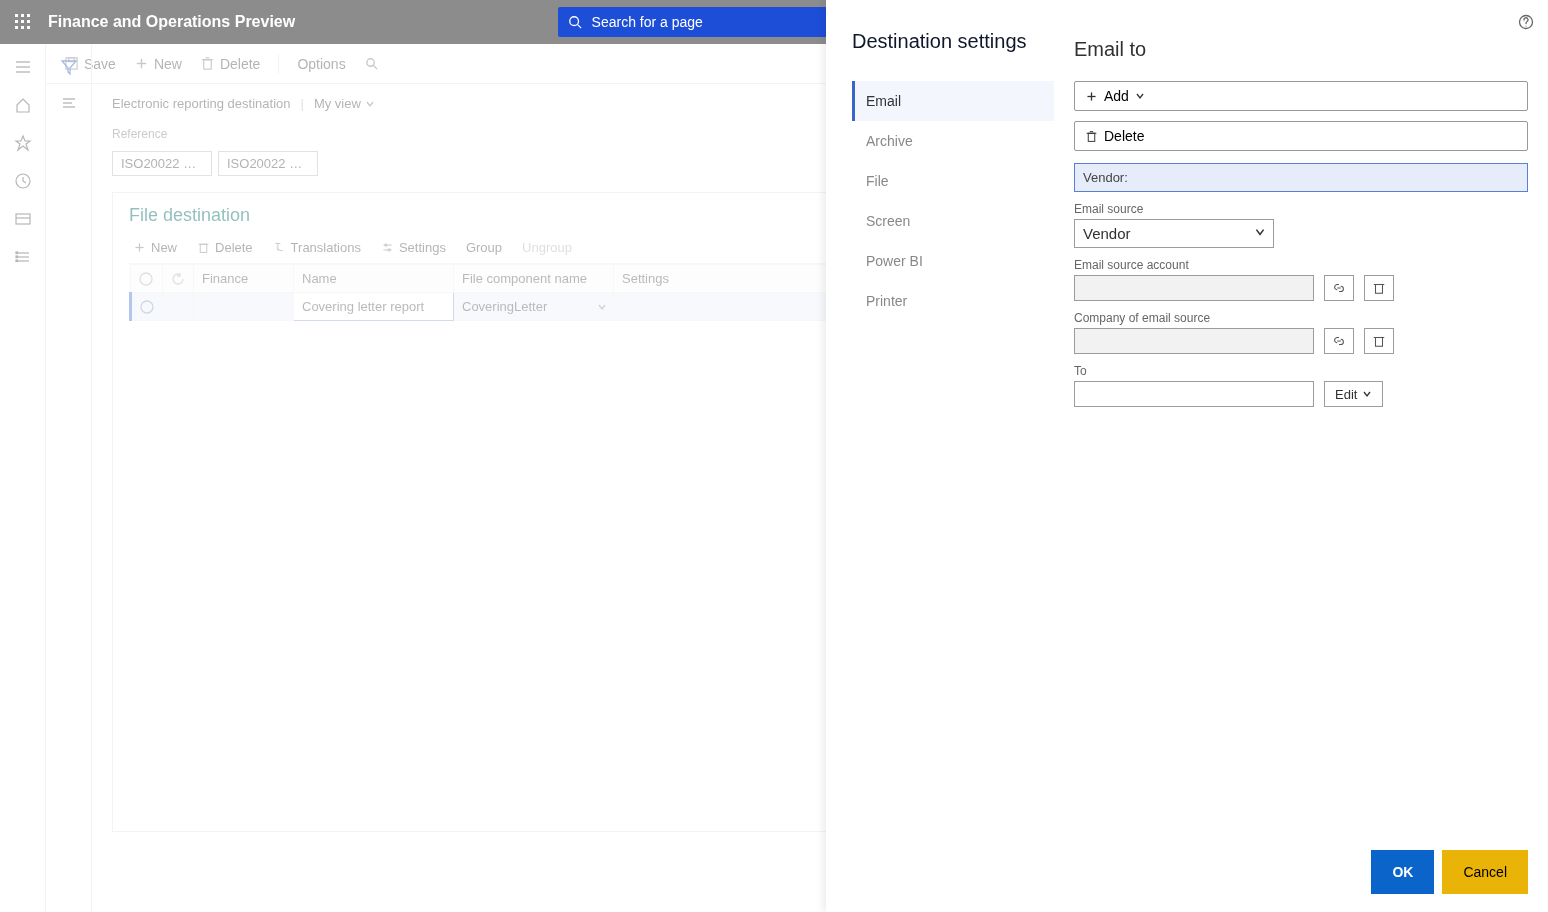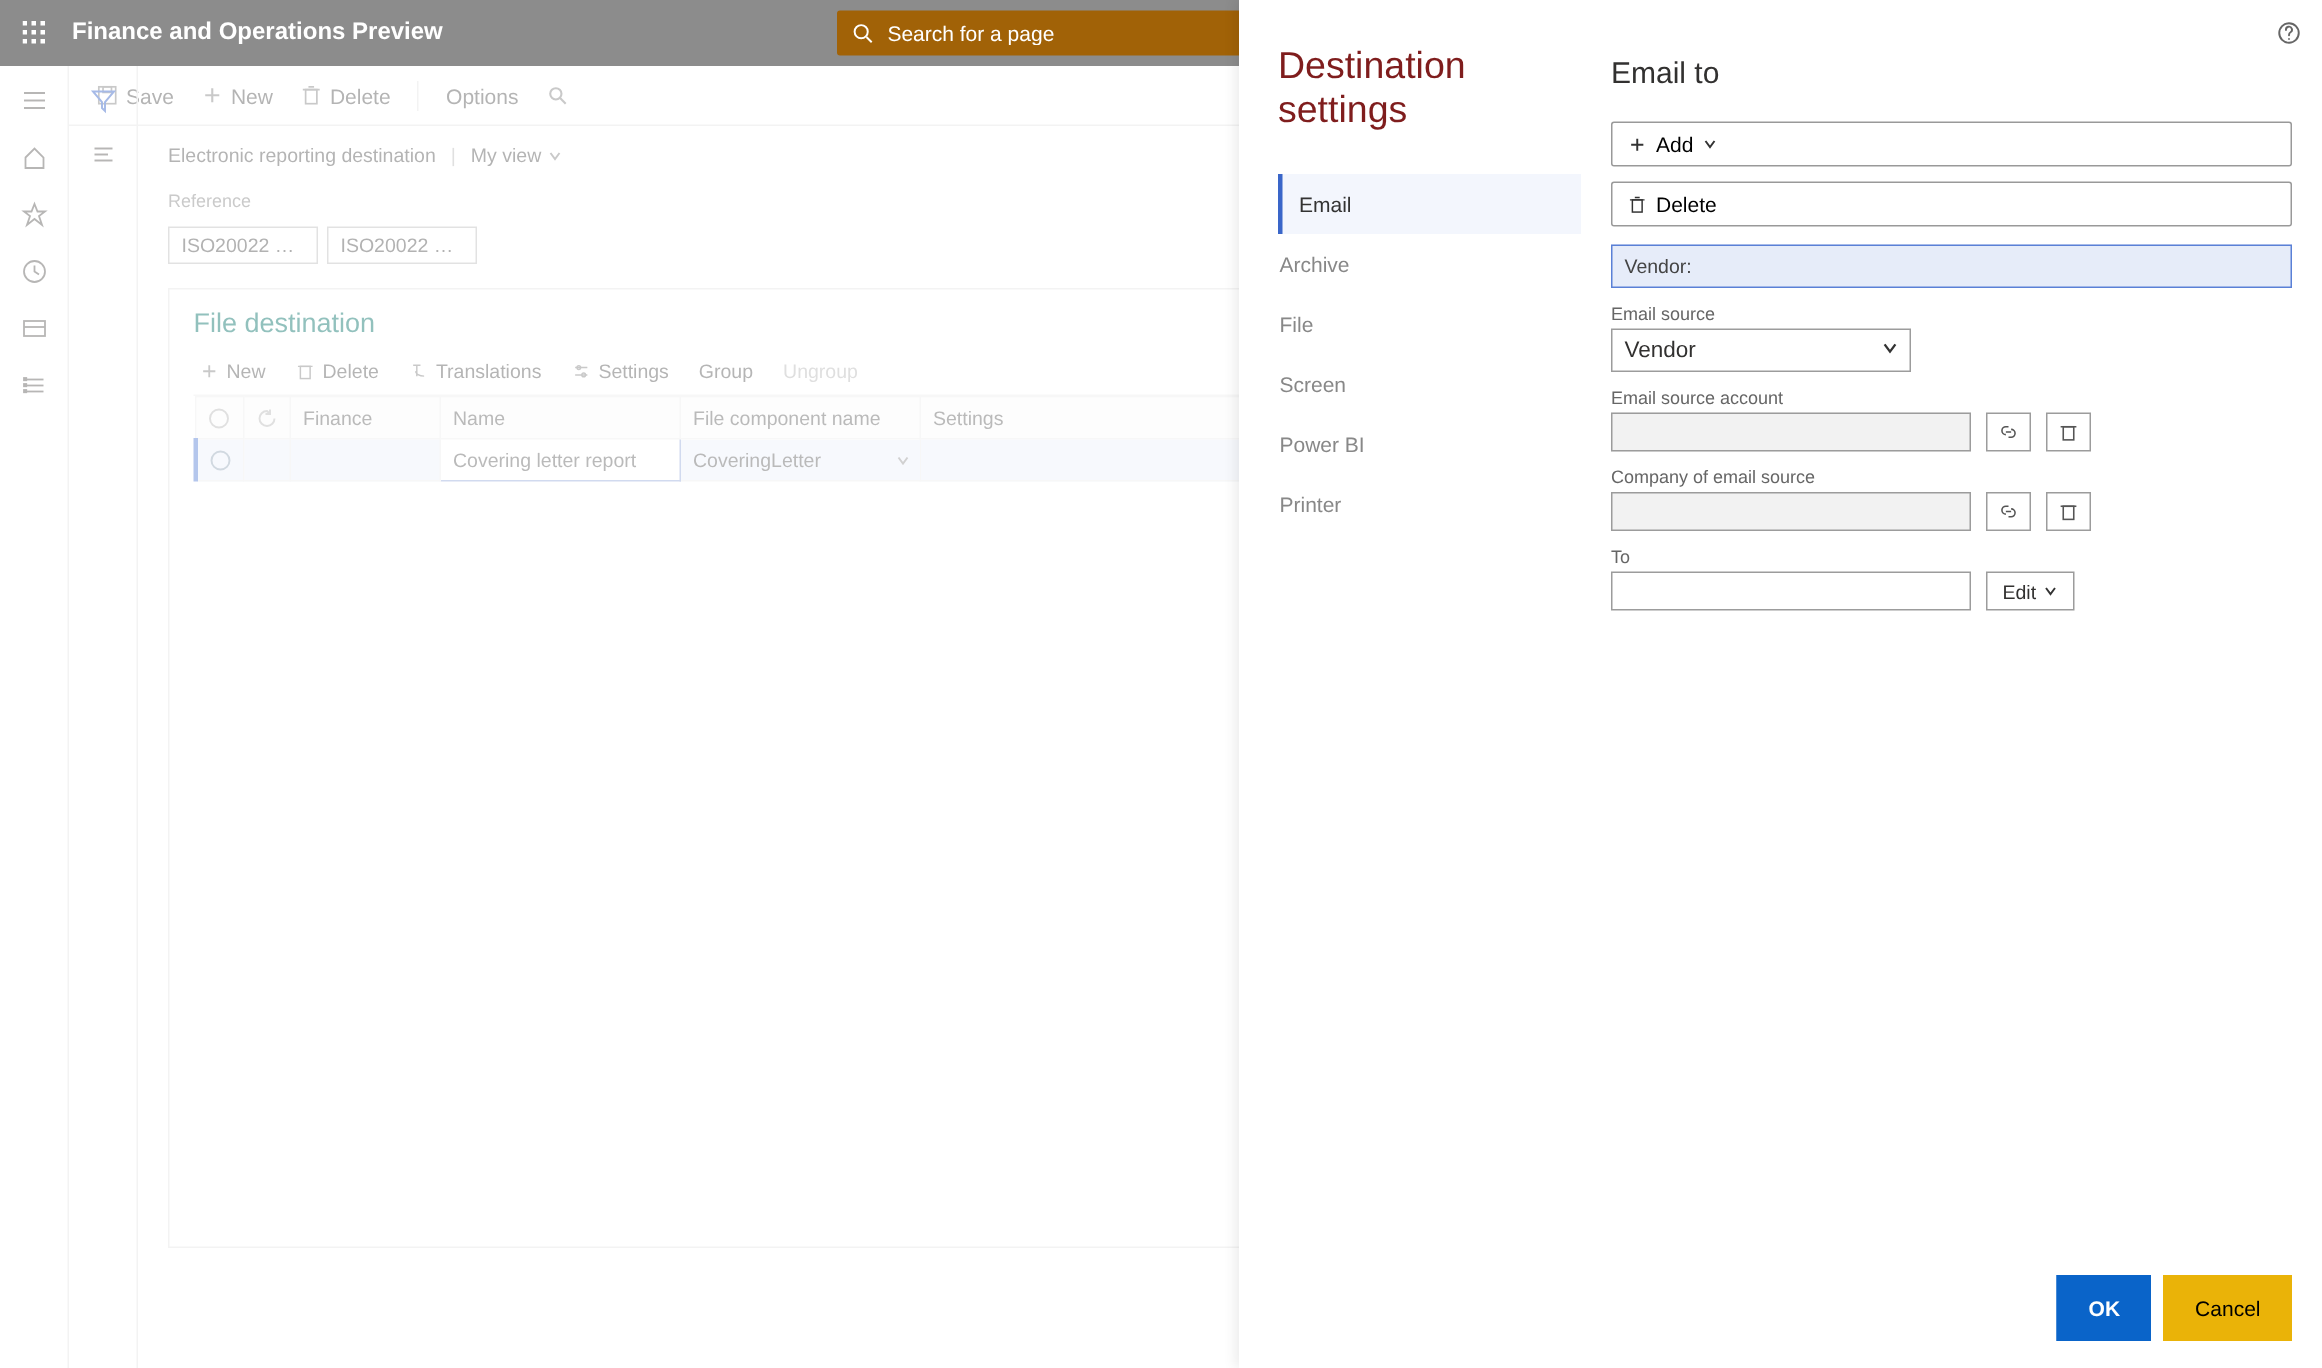--- a/index.html
+++ b/index.html
@@ -3,21 +3,21 @@
 <meta charset="utf-8">
 <style>
   * { box-sizing: border-box; }
   html, body { margin:0; padding:0; font-family:"Segoe UI",Arial,sans-serif; font-size:13px; color:#323130; height:100%; background:#fff; }
   .app { width:1548px; height:912px; position:relative; overflow:hidden; }
 
   
   .topbar { height:44px; background:#8c8c8c; display:flex; align-items:center; color:#fff; padding:16px 8px; }
   .waffle { width:30px; display:flex; justify-content:center; align-items:center; }
   .title { font-size:16px; font-weight:600; margin-left:10px; }
-  .search-wrap { margin-left:auto; width:360px; height:30px; background:#a16207; border-radius:2px; display:flex; align-items:center; padding:0 10px; color:#fff; margin-right:auto;}
+  .search-wrap { margin-left:auto; width:360px; height:30px; background:#1d4ed8; border-radius:2px; display:flex; align-items:center; padding:0 10px; color:#fff; margin-right:auto;}
   .search-wrap input { background:transparent; border:none; color:#fff; outline:none; flex:1; margin-left:8px; font-size:14px;}
   .search-wrap input::placeholder { color:#fff; }
 
   
   .mask { position:absolute; left:0; top:44px; width:828px; height:calc(100% - 44px); background:rgba(255,255,255,0.55); pointer-events:none; z-index:5; }
 
   
   .rail1 { position:absolute; left:0; top:44px; width:46px; height:calc(100% - 44px); border-right:1px solid #e5e5e5; display:flex; flex-direction:column; align-items:center; padding-top:14px; gap:20px; z-index:1;}
   .rail2 { position:absolute; left:46px; top:44px; width:46px; height:calc(100% - 44px); border-right:1px solid #e5e5e5; display:flex; flex-direction:column; align-items:center; padding-top:14px; gap:18px; z-index:1;}
   .rail-icon { width:18px;height:18px; color:#605e5c; }
@@ -43,23 +43,23 @@
   table.grid th { background:#fafafa;}
   .row-active td:first-child { border-left:3px solid #5a80d6; }
   .row-active td { background:#eef2fb; }
   .input-cell { border:1px solid #9aaedb !important; background:#fff !important; }
   .dd-cell { position:relative; }
   .dd-caret { position:absolute; right:6px; top:50%; transform:translateY(-50%); color:#999; }
 
   
   .dest-panel { position:absolute; right:0; top:0; bottom:0; width:722px; background:#fff; z-index:10; box-shadow:-3px 0 8px rgba(0,0,0,0.08); display:flex;}
   .dest-left { width:228px; padding:30px 0 20px 26px;}
-  .dest-title { font-size:25px; font-weight:400; color:#7f1d1d; margin-bottom:28px;}
+  .dest-title { font-size:20px; font-weight:400; color:#0f172a; margin-bottom:28px;}
   .dest-nav { list-style:none; padding:0; margin:0;}
-  .dest-nav li { padding:12px 1px; color:#888; cursor:pointer; font-size:14px;}
+  .dest-nav li { padding:12px 14px; color:#888; cursor:pointer; font-size:14px;}
   .dest-nav li.active { color:#333; background:#f3f6fd; border-left:3px solid #3a66c9; padding-left:11px;}
   
   
   .email-panel { flex:1; padding:18px 20px 18px 20px; position:relative; display:flex; flex-direction:column;}
   .help-icon { position:absolute; right:14px; top:14px; color:#666;}
   .email-title { font-size:20px; margin:20px 0 20px 0;}
   .btn-row { display:flex; gap:10px; margin-bottom:12px;flex-direction:column;}
   .btn { border:1px solid #999; background:#fff; padding:6px 10px; font-size:14px; display:inline-flex; align-items:center; gap:6px; cursor:pointer; border-radius:2px;}
   .form-label { font-size:12px; color:#666; margin-top:10px; margin-bottom:3px;}
   .vendor-display { border:1px solid #5a80d6; background:#e6ecf9; padding:6px 8px; font-size:13px; color:#444;}

